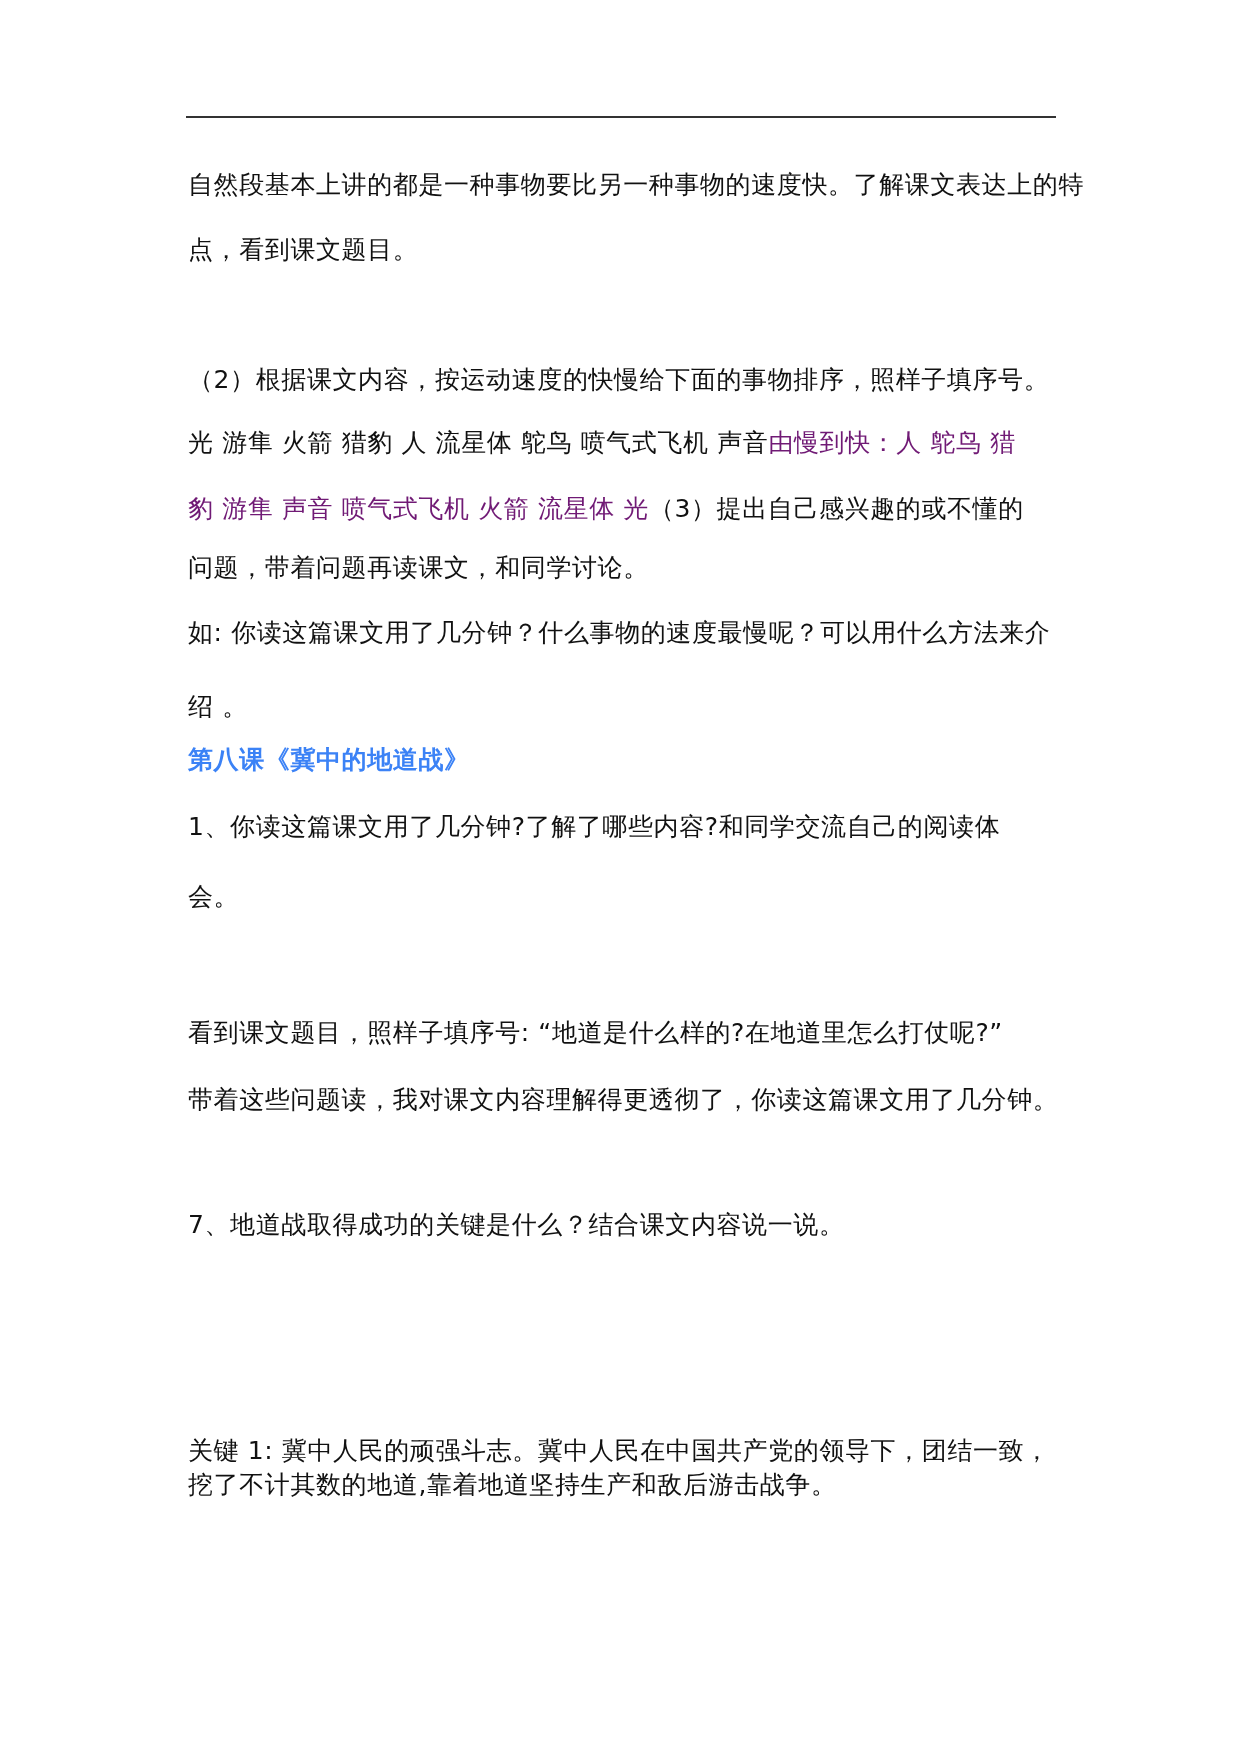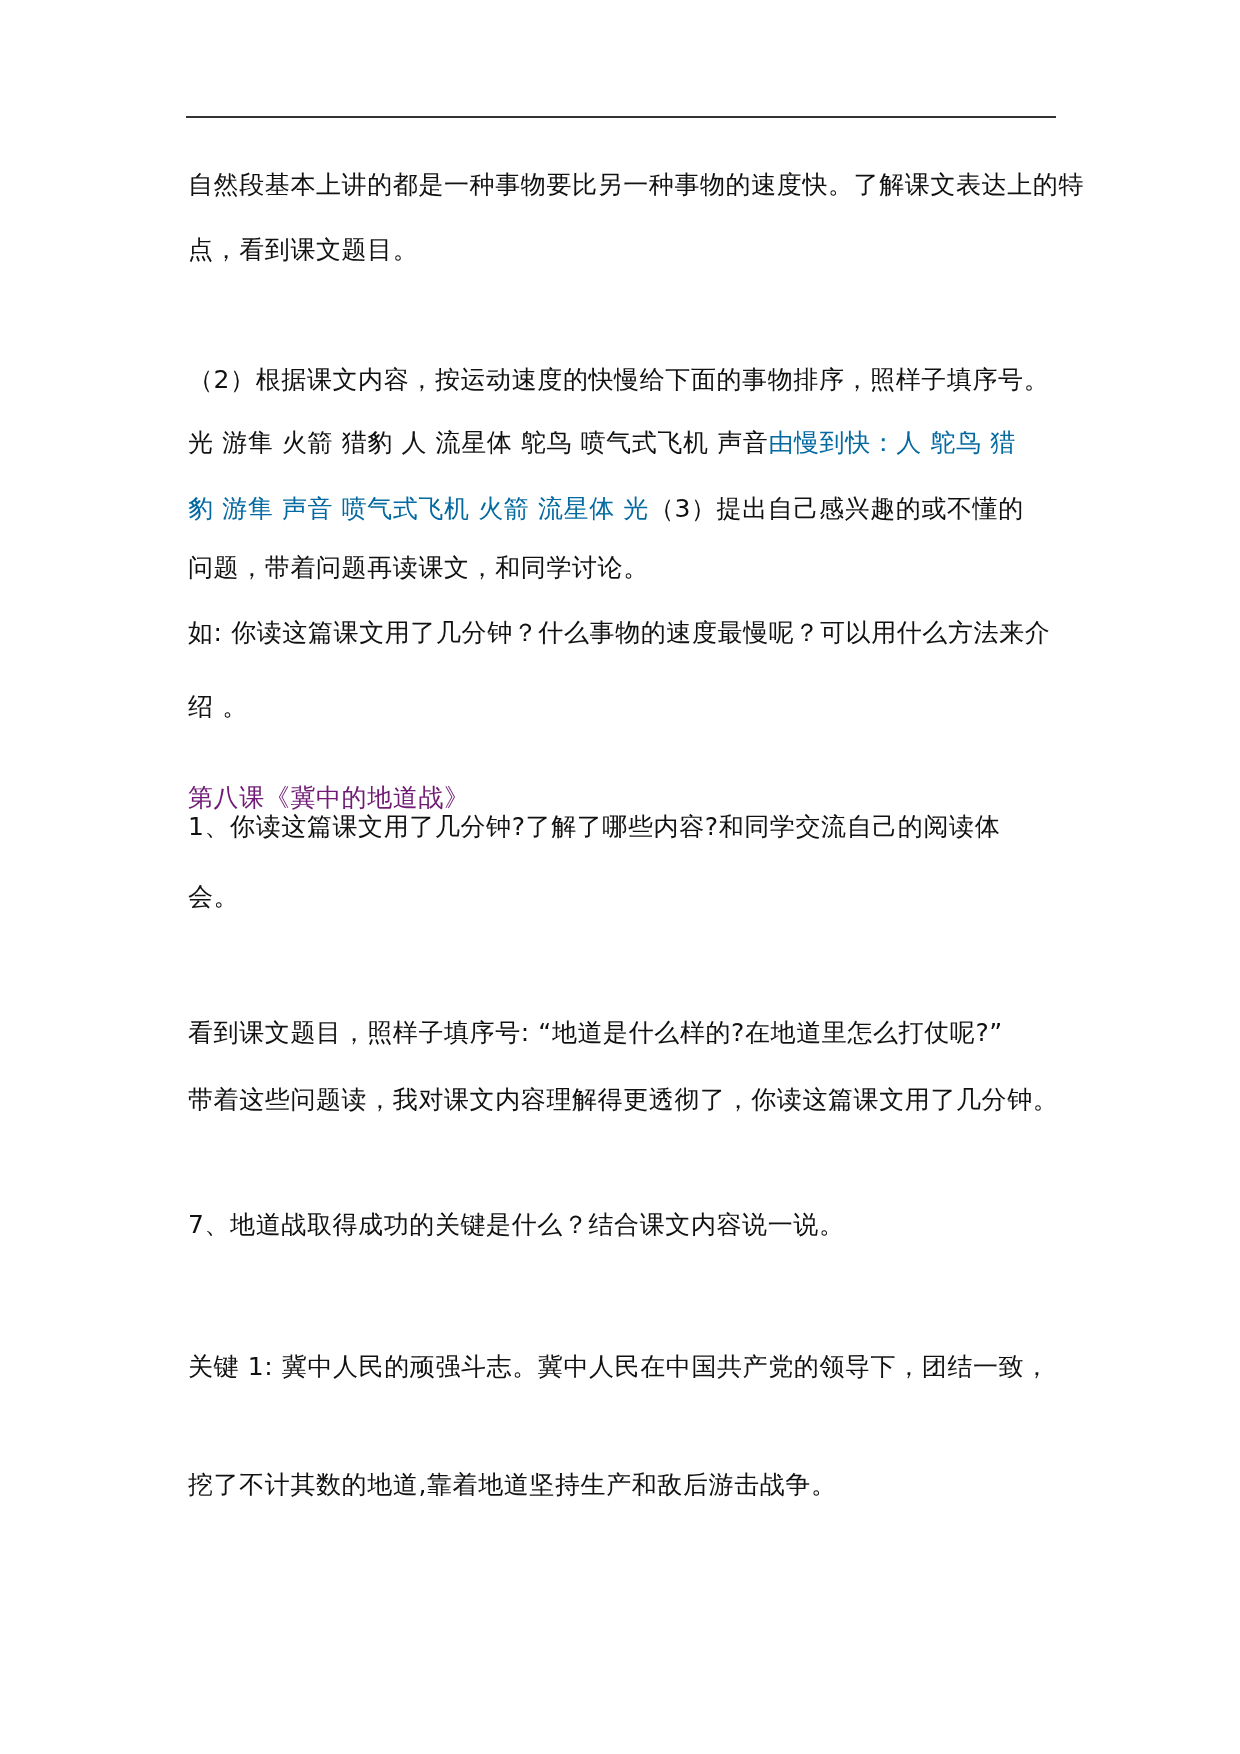--- a/index.html
+++ b/index.html
@@ -2,22 +2,22 @@
 <html><head>
 <meta charset="utf-8">
 <style>
   html, body { margin: 0; padding: 0; background: #ffffff; }
   body { width: 1240px; height: 1754px; position: relative; overflow: hidden;
          font-family: "DejaVu Sans", "Liberation Sans", sans-serif; color: #111111; }
   .rule { position: absolute; left: 186px; top: 116px; width: 870px; height: 2px; background: #333333; }
   .line { position: absolute; left: 188px; width: 880px; font-size: 25px; line-height: 30px;
           white-space: nowrap; letter-spacing: 0.6px; }
   .bold { font-weight: normal; }
-  .blue { color: #0369a1; }
-  .red { color: #701a75; font-weight: normal; margin-top: 38px; }
+  .blue { color: #701a75; }
+  .red { color: #3b82f6; font-weight: bold; }
 </style>
 </head>
 <body>
 
 <div class="rule"></div>
 
 <div class="line" style="top:170px">自然段基本上讲的都是一种事物要比另一种事物的速度快。了解课文表达上的特</div>
 <div class="line" style="top:235px">点，看到课文题目。</div>
 
 <div class="line bold" style="top:365px">（2）根据课文内容，按运动速度的快慢给下面的事物排序，照样子填序号。</div>
@@ -34,14 +34,14 @@
 <div class="line red" style="top:745px">第八课《冀中的地道战》</div>
 
 <div class="line bold" style="top:812px">1、你读这篇课文用了几分钟?了解了哪些内容?和同学交流自己的阅读体</div>
 <div class="line bold" style="top:882px">会。</div>
 
 <div class="line" style="top:1018px">看到课文题目，照样子填序号: “地道是什么样的?在地道里怎么打仗呢?”</div>
 <div class="line" style="top:1085px">带着这些问题读，我对课文内容理解得更透彻了，你读这篇课文用了几分钟。</div>
 
 <div class="line bold" style="top:1210px">7、地道战取得成功的关键是什么？结合课文内容说一说。</div>
 
-<div class="line" style="top:1352px">关键 1: 冀中人民的顽强斗志。冀中人民在中国共产党的领导下，团结一致，</div>
+<div class="line" style="top:1436px">关键 1: 冀中人民的顽强斗志。冀中人民在中国共产党的领导下，团结一致，</div>
 <div class="line" style="top:1470px">挖了不计其数的地道,靠着地道坚持生产和敌后游击战争。</div>
 
 </body></html>

